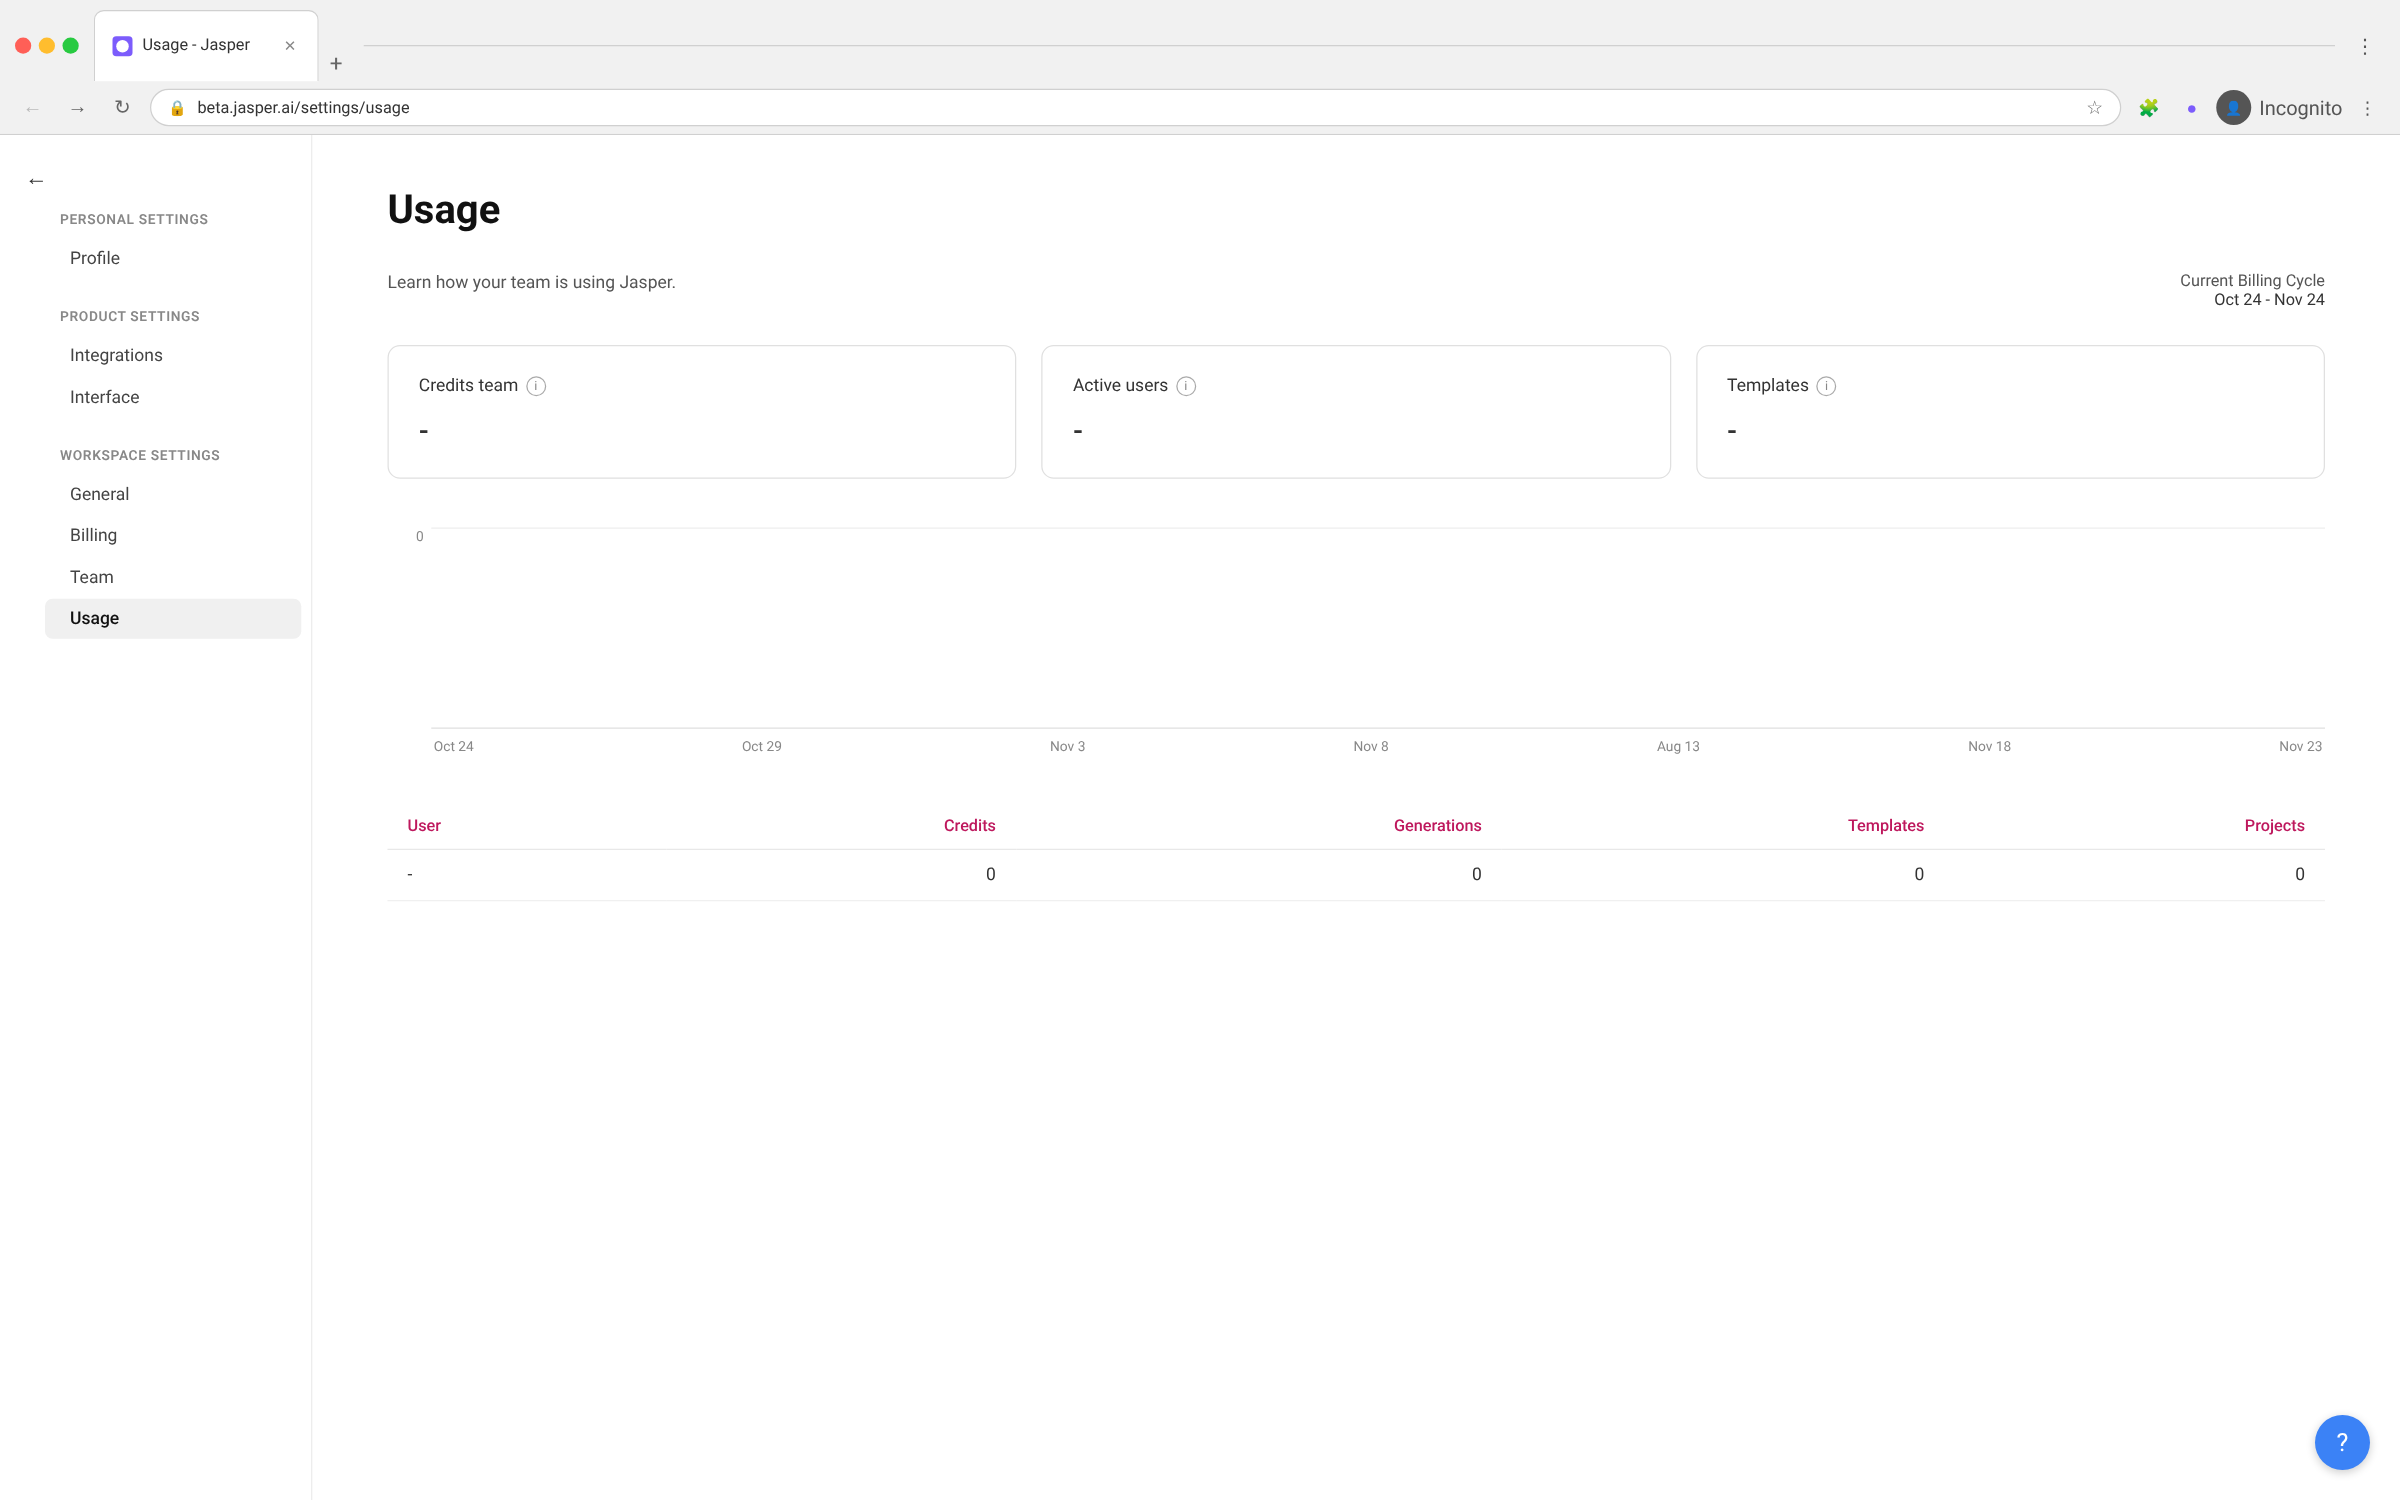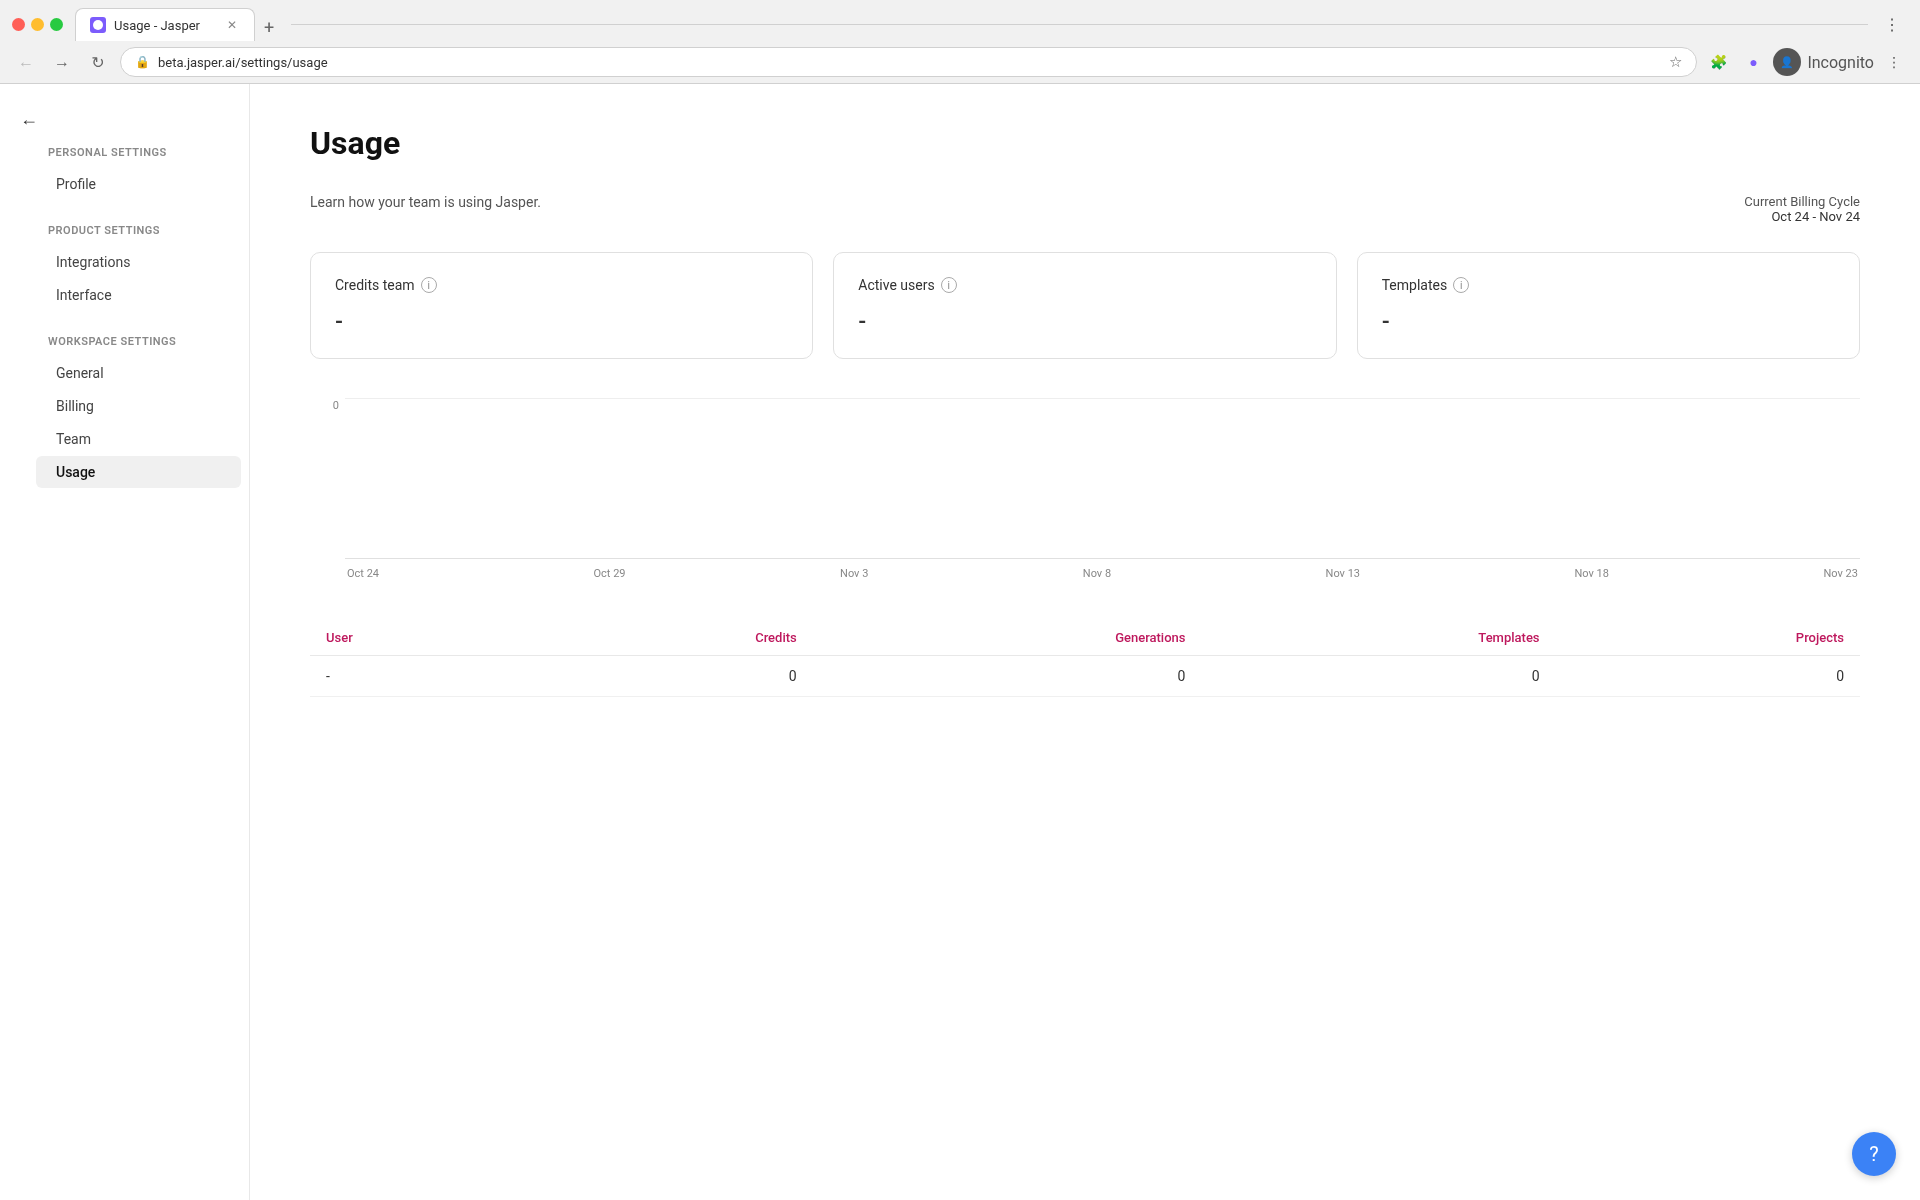--- a/index.html
+++ b/index.html
@@ -7,21 +7,21 @@
 
     
     .browser-chrome { background: #f1f1f1; border-bottom: 1px solid #d0d0d0; }
     .browser-titlebar { display: flex; align-items: center; padding: 8px 12px 0; gap: 8px; }
     .traffic-lights { display: flex; gap: 6px; margin-right: 4px; }
     .traffic-light { width: 13px; height: 13px; border-radius: 50%; }
     .tl-red { background: #ff5f57; }
     .tl-yellow { background: #ffbd2e; }
     .tl-green { background: #28ca41; }
     .tab-bar { display: flex; align-items: flex-end; gap: 0; }
-    .tab { display: flex; align-items: center; background: #fff; border-radius: 8px 8px 0 0; padding: 8px 14px; font-size: 13px; color: #333; gap: 8px; min-width: 180px; border: 1px solid #d0d0d0; border-bottom: none; }
+    .tab { display: flex; align-items: flex-start; background: #fff; border-radius: 8px 8px 0 0; padding: 20px 14px; font-size: 13px; color: #333; gap: 8px; min-width: 180px; border: 1px solid #d0d0d0; border-bottom: none; }
     .tab-favicon { width: 16px; height: 16px; background: #7c5cfc; border-radius: 3px; display: flex; align-items: center; justify-content: center; }
     .tab-favicon-inner { width: 10px; height: 10px; background: #fff; border-radius: 50%; }
     .tab-close { margin-left: auto; width: 16px; height: 16px; display: flex; align-items: center; justify-content: center; color: #888; font-size: 12px; cursor: pointer; }
     .new-tab-btn { width: 28px; height: 28px; display: flex; align-items: center; justify-content: center; color: #666; font-size: 18px; cursor: pointer; }
     .browser-toolbar { display: flex; align-items: center; padding: 6px 12px; gap: 8px; background: #f1f1f1; }
     .nav-btn { width: 28px; height: 28px; display: flex; align-items: center; justify-content: center; color: #666; font-size: 16px; cursor: pointer; background: none; border: none; border-radius: 50%; }
     .nav-btn.disabled { color: #bbb; cursor: default; }
     .address-bar { flex: 1; display: flex; align-items: center; background: #fff; border: 1px solid #d0d0d0; border-radius: 20px; padding: 5px 14px; gap: 8px; font-size: 13px; color: #333; }
     .lock-icon { color: #555; font-size: 12px; }
     .address-text { flex: 1; color: #333; }
@@ -207,21 +207,21 @@
         <div style="flex:1;">
           <div style="height:160px; border-bottom:1px solid #e0e0e0; position:relative;">
 
             <div style="position:absolute; bottom:100%; left:0; right:0; height:1px; background:#eee;"></div>
           </div>
           <div style="display:flex; justify-content:space-between; margin-top:8px; padding:0 2px;">
             <span style="font-size:11px; color:#888;">Oct 24</span>
             <span style="font-size:11px; color:#888;">Oct 29</span>
             <span style="font-size:11px; color:#888;">Nov 3</span>
             <span style="font-size:11px; color:#888;">Nov 8</span>
-            <span style="font-size:11px; color:#888;">Nov 13</span>
+            <span style="font-size:11px; color:#888;">Aug 13</span>
             <span style="font-size:11px; color:#888;">Nov 18</span>
             <span style="font-size:11px; color:#888;">Nov 23</span>
           </div>
         </div>
       </div>
     </div>
 
     <table class="data-table">
       <thead>
         <tr>

